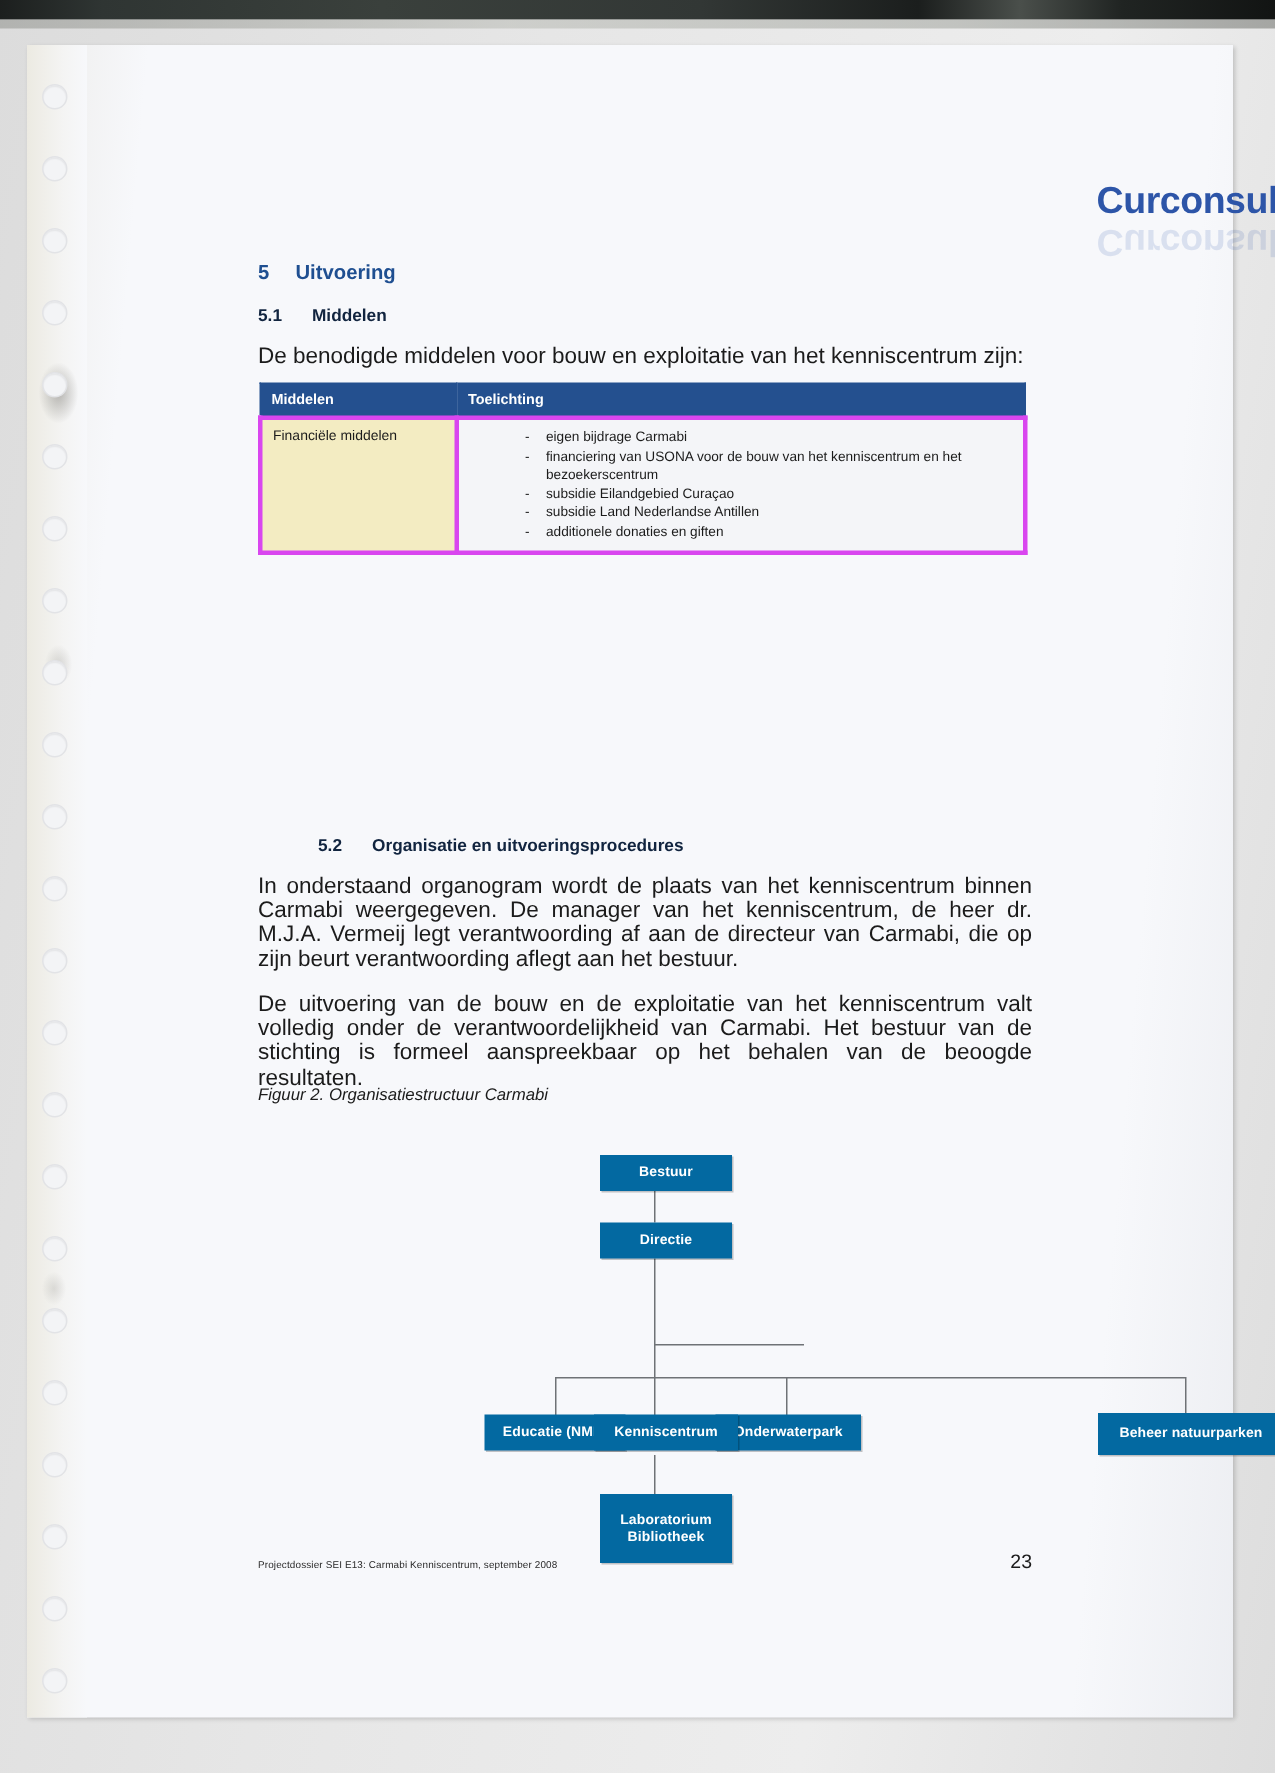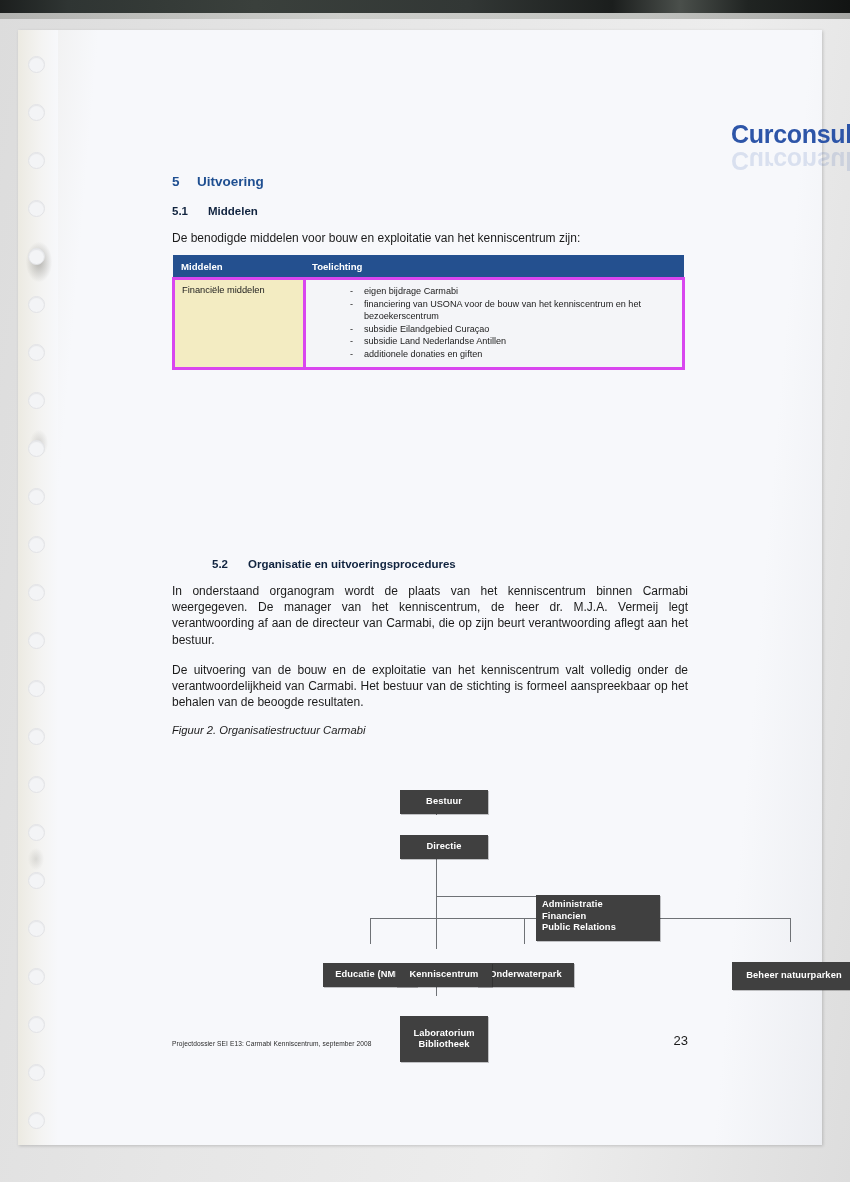--- a/index.html
+++ b/index.html
@@ -128,21 +128,21 @@
     color: #11243f;
   }
   h2.sub-title .num { display: inline-block; width: 36px; }
   #sub-5-1 { left: 0; top: 175px; }
   #sub-5-2 { left: 0; top: 528px; margin-left: 40px; }
 
   p.body-text {
     position: absolute;
     margin: 0;
     width: 516px;
-    font-size: 12px;
+    font-size: 15px;
     line-height: 16.2px;
     color: #1b1b1b;
   }
   #intro-line { left: 0; top: 200px; }
   #para-1 { left: 0; top: 553px; text-align: justify; }
   #para-2 { left: 0; top: 632px; text-align: justify; }
   #fig-caption {
     left: 0; top: 692px;
     font-style: italic;
     font-size: 11.2px;
@@ -204,32 +204,31 @@
   }
 
   
   #org-chart {
     position: absolute;
     left: -4px; top: 700px;
     width: 520px; height: 290px;
   }
   .org-box {
     position: absolute;
-    background: #404040;
+    background: #0369a1;
     color: #ffffff;
     font-size: 9.3px;
     font-weight: bold;
     display: flex;
     align-items: center;
     justify-content: center;
     text-align: center;
     line-height: 11.5px;
     box-shadow: 1px 1px 0 rgba(0,0,0,.22);
     letter-spacing: .1px;
-    margin-top: 20px;
   }
   .org-box.left-align {
     justify-content: flex-start;
     text-align: left;
     padding-left: 6px;
     display: block;
     padding-top: 4px;
   }
   .org-line {
     position: absolute;
@@ -349,25 +348,20 @@
     <div class="org-line h" style="left:202px; top:188px; width:420px;"></div>
     <div class="org-line v" style="left:202px; top:188px; height:26px;"></div>
     <div class="org-line v" style="left:356px; top:188px; height:26px;"></div>
     <div class="org-line v" style="left:622px; top:188px; height:24px;"></div>
     <div class="org-line v" style="left:268px; top:240px; height:26px;"></div>
 
     <div class="org-box" style="left:232px; top:40px; width:88px; height:24px;">Bestuur</div>
 
     <div class="org-box" style="left:232px; top:85px; width:88px; height:24px;">Directie</div>
 
-    <div class="org-box left-align" style="left:368px; top:145px; width:118px; height:42px;">
-      <div>Administratie</div>
-      <div>Financien</div>
-      <div>Public Relations</div>
-    </div>
 
     <div class="org-box" style="left:155px; top:213px; width:94px; height:24px;">Educatie (NME)</div>
 
     <div class="org-box" style="left: 309px; top: 213px; width: 97px; height: 24px;">Onderwaterpark</div>
 
     <div class="org-box" style="left:228px; top:213px; width:96px; height:24px;">Kenniscentrum</div>
 
     <div class="org-box" style="left:564px; top:212px; width:124px; height:28px;">Beheer natuurparken</div>
 
     <div class="org-box" style="left:232px; top:266px; width:88px; height:46px;">

